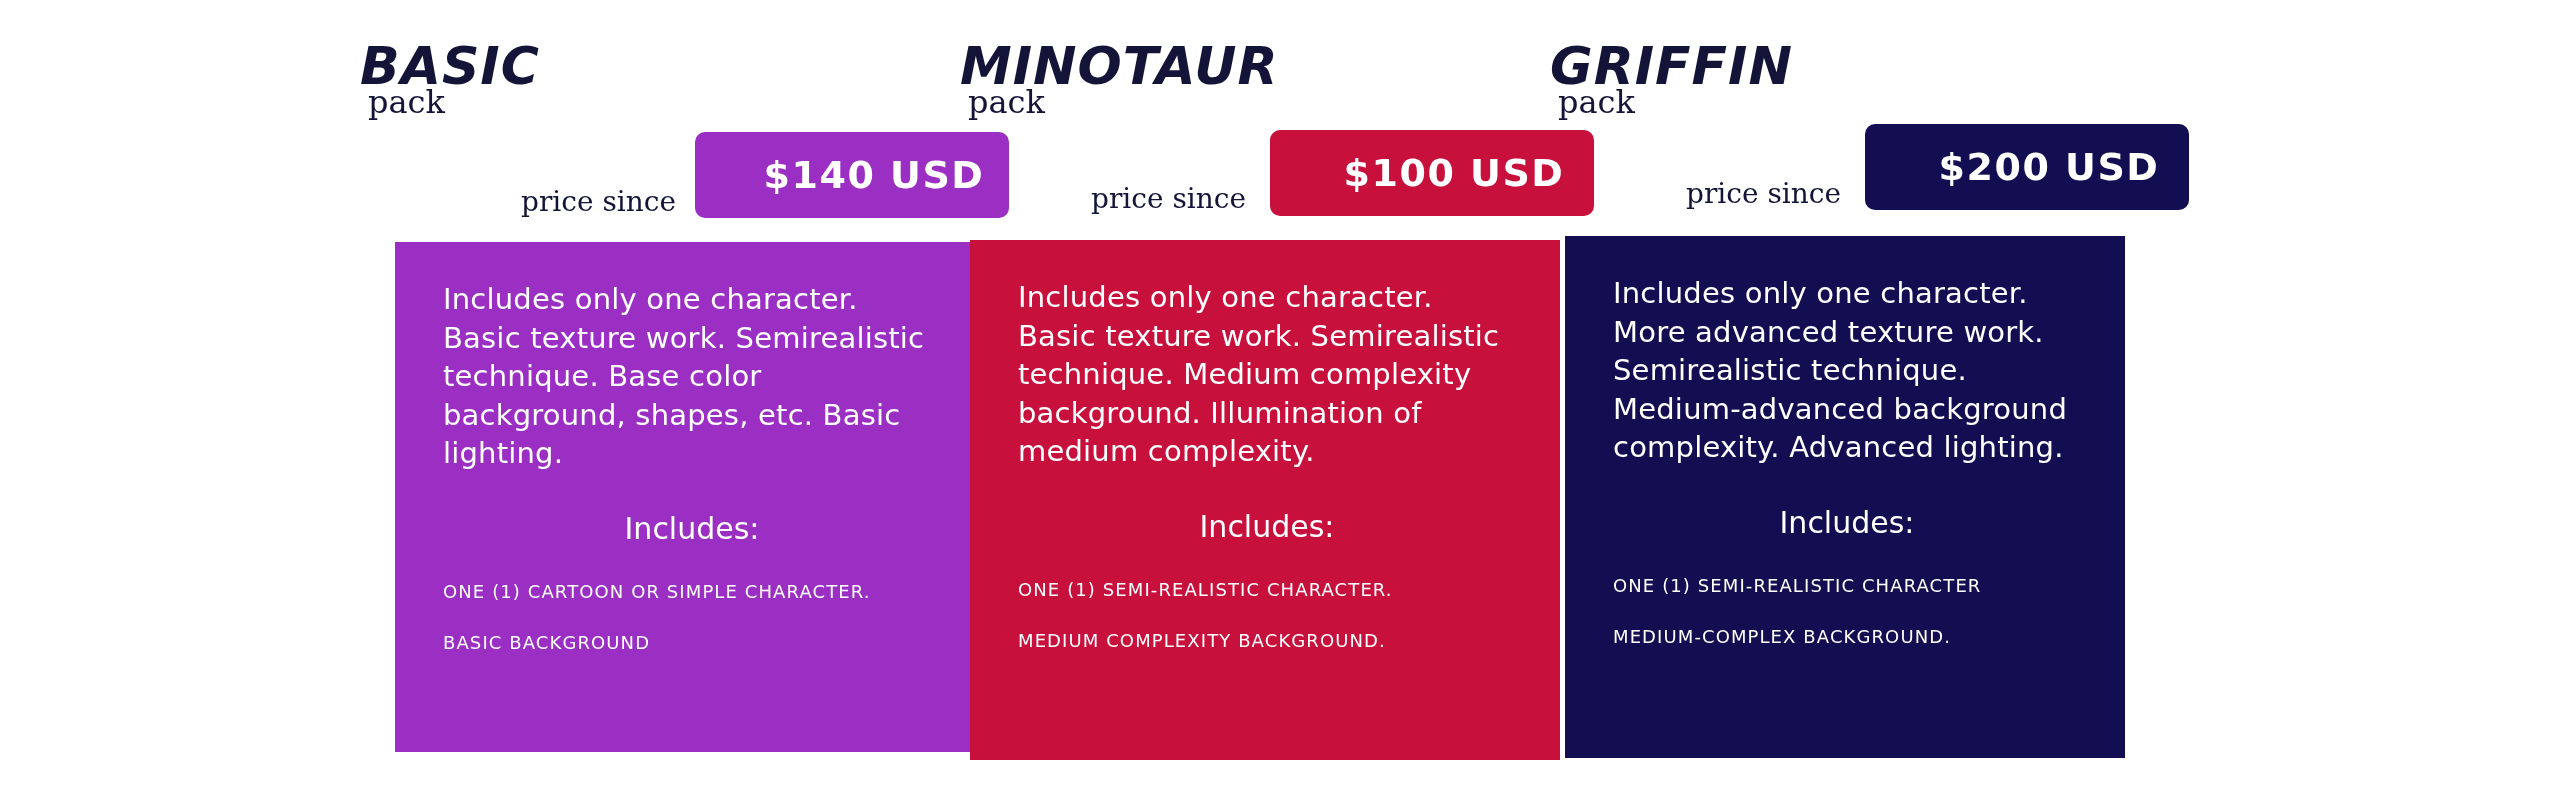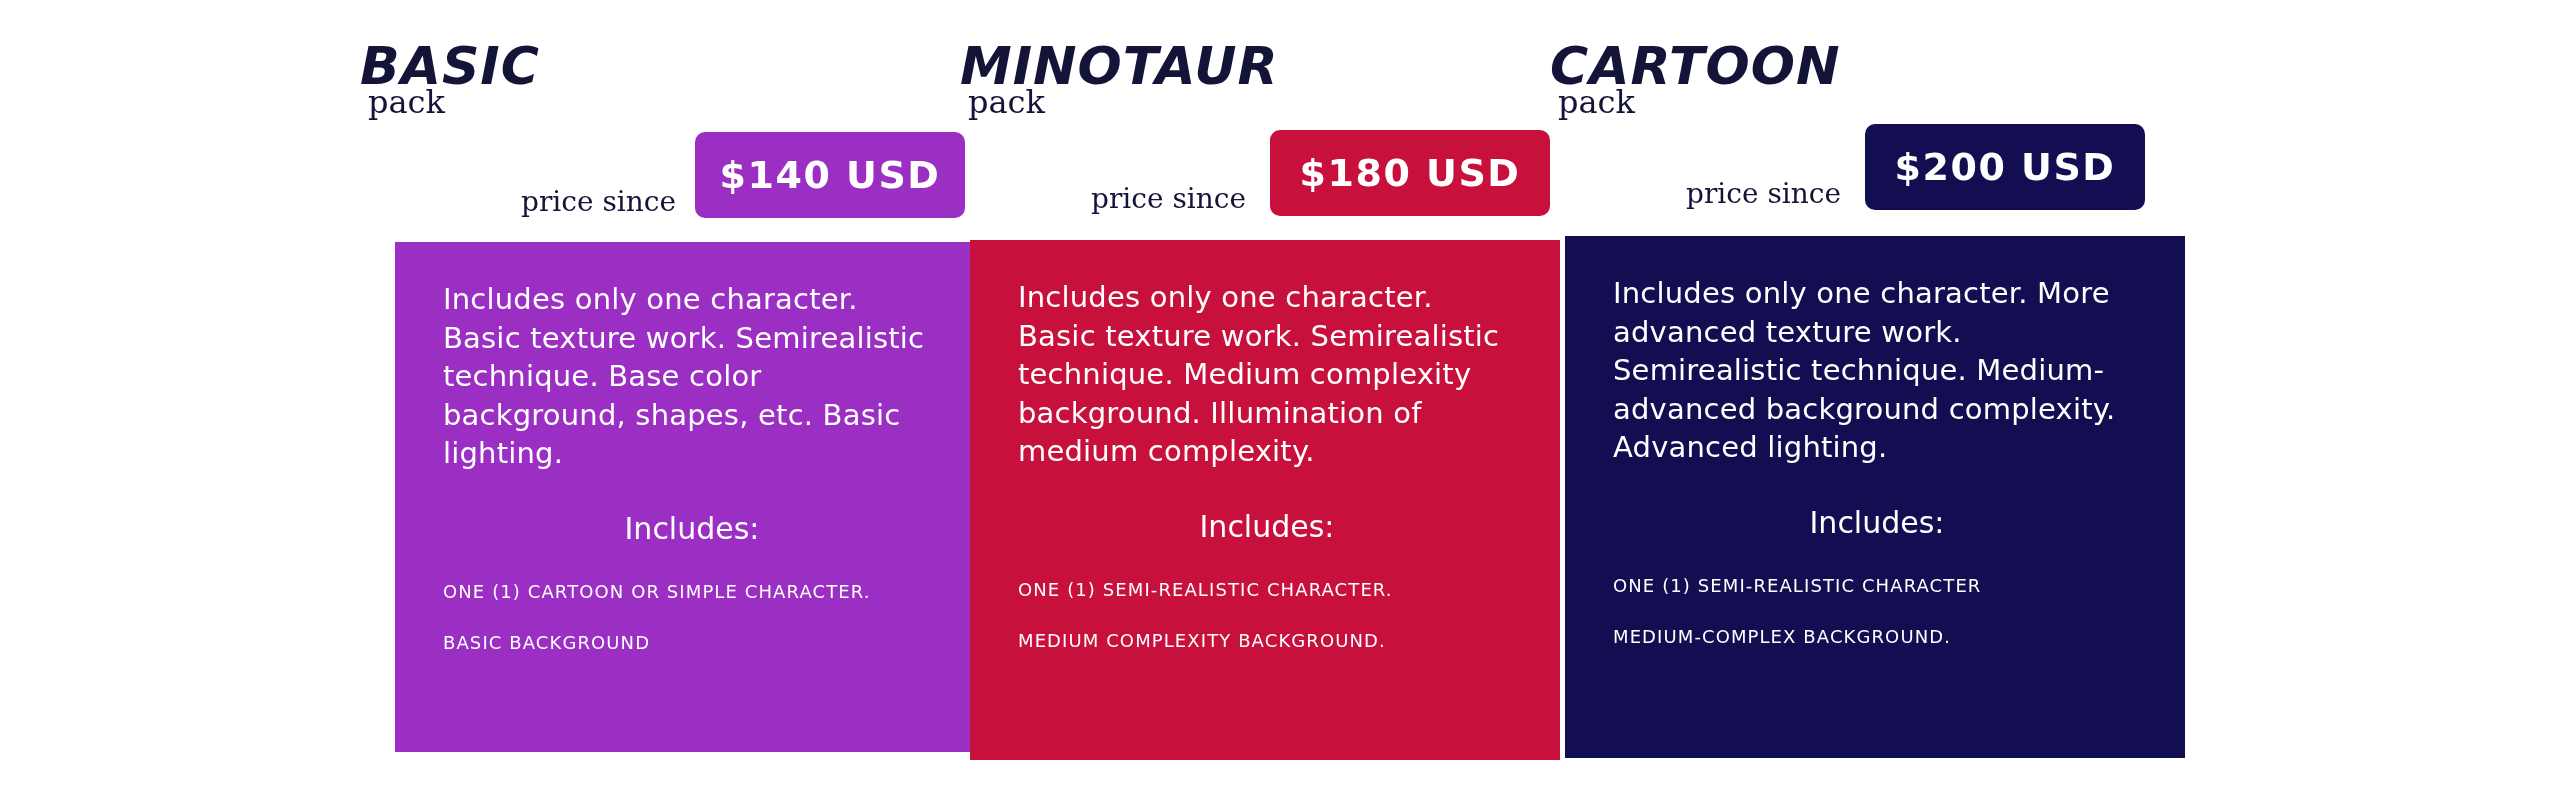--- a/index.html
+++ b/index.html
@@ -73,20 +73,21 @@
     border-radius: 10px;
     display: flex;
     align-items: center;
     justify-content: center;
     color: #ffffff;
     font-weight: bold;
     font-size: 38px;
     letter-spacing: 1.5px;
     z-index: 5;
     white-space: nowrap;
+    padding-left: 44px;
   }
 
   
   .pack-body {
     position: absolute;
     z-index: 4;
     color: #ffffff;
     box-sizing: border-box;
     padding: 38px 44px 46px 48px;
   }
@@ -150,21 +151,21 @@
   #pack-griffin .price-tag {
     left: 345px;
     top: 124px;
     width: 280px;
     background: #130E52;
   }
   #pack-griffin .price-since { left: 150px; top: 177px; }
   #pack-griffin .pack-body {
     left: 45px;
     top: 236px;
-    width: 620px;
+    width: 560px;
     height: 522px;
     background: #130E52;
   }
 </style>
 </head>
 <body>
 
 <div class="board">
 
   <div class="pack" id="pack-triton">
@@ -181,32 +182,32 @@
       <p class="include-item">BASIC BACKGROUND</p>
     </div>
   </div>
 
   <div class="pack" id="pack-minotaur">
     <div class="pack-title">
       <div class="pack-name">MINOTAUR</div>
       <div class="pack-sub">pack</div>
     </div>
     <div class="price-since">price since</div>
-    <div class="price-tag">$180 USD</div>
+    <div class="price-tag">$100 USD</div>
     <div class="pack-body">
       <p class="desc">Includes only one character. Basic texture work. Semirealistic technique. Medium complexity background. Illumination of medium complexity.</p>
       <p class="includes-label">Includes:</p>
       <p class="include-item">ONE (1) SEMI-REALISTIC CHARACTER.</p>
       <p class="include-item">MEDIUM COMPLEXITY BACKGROUND.</p>
     </div>
   </div>
 
   <div class="pack" id="pack-griffin">
     <div class="pack-title">
-      <div class="pack-name">CARTOON</div>
+      <div class="pack-name">GRIFFIN</div>
       <div class="pack-sub">pack</div>
     </div>
     <div class="price-since">price since</div>
     <div class="price-tag">$200 USD</div>
     <div class="pack-body">
       <p class="desc">Includes only one character. More advanced texture work. Semirealistic technique. Medium-advanced background complexity. Advanced lighting.</p>
       <p class="includes-label">Includes:</p>
       <p class="include-item">ONE (1) SEMI-REALISTIC CHARACTER</p>
       <p class="include-item">MEDIUM-COMPLEX BACKGROUND.</p>
     </div>

